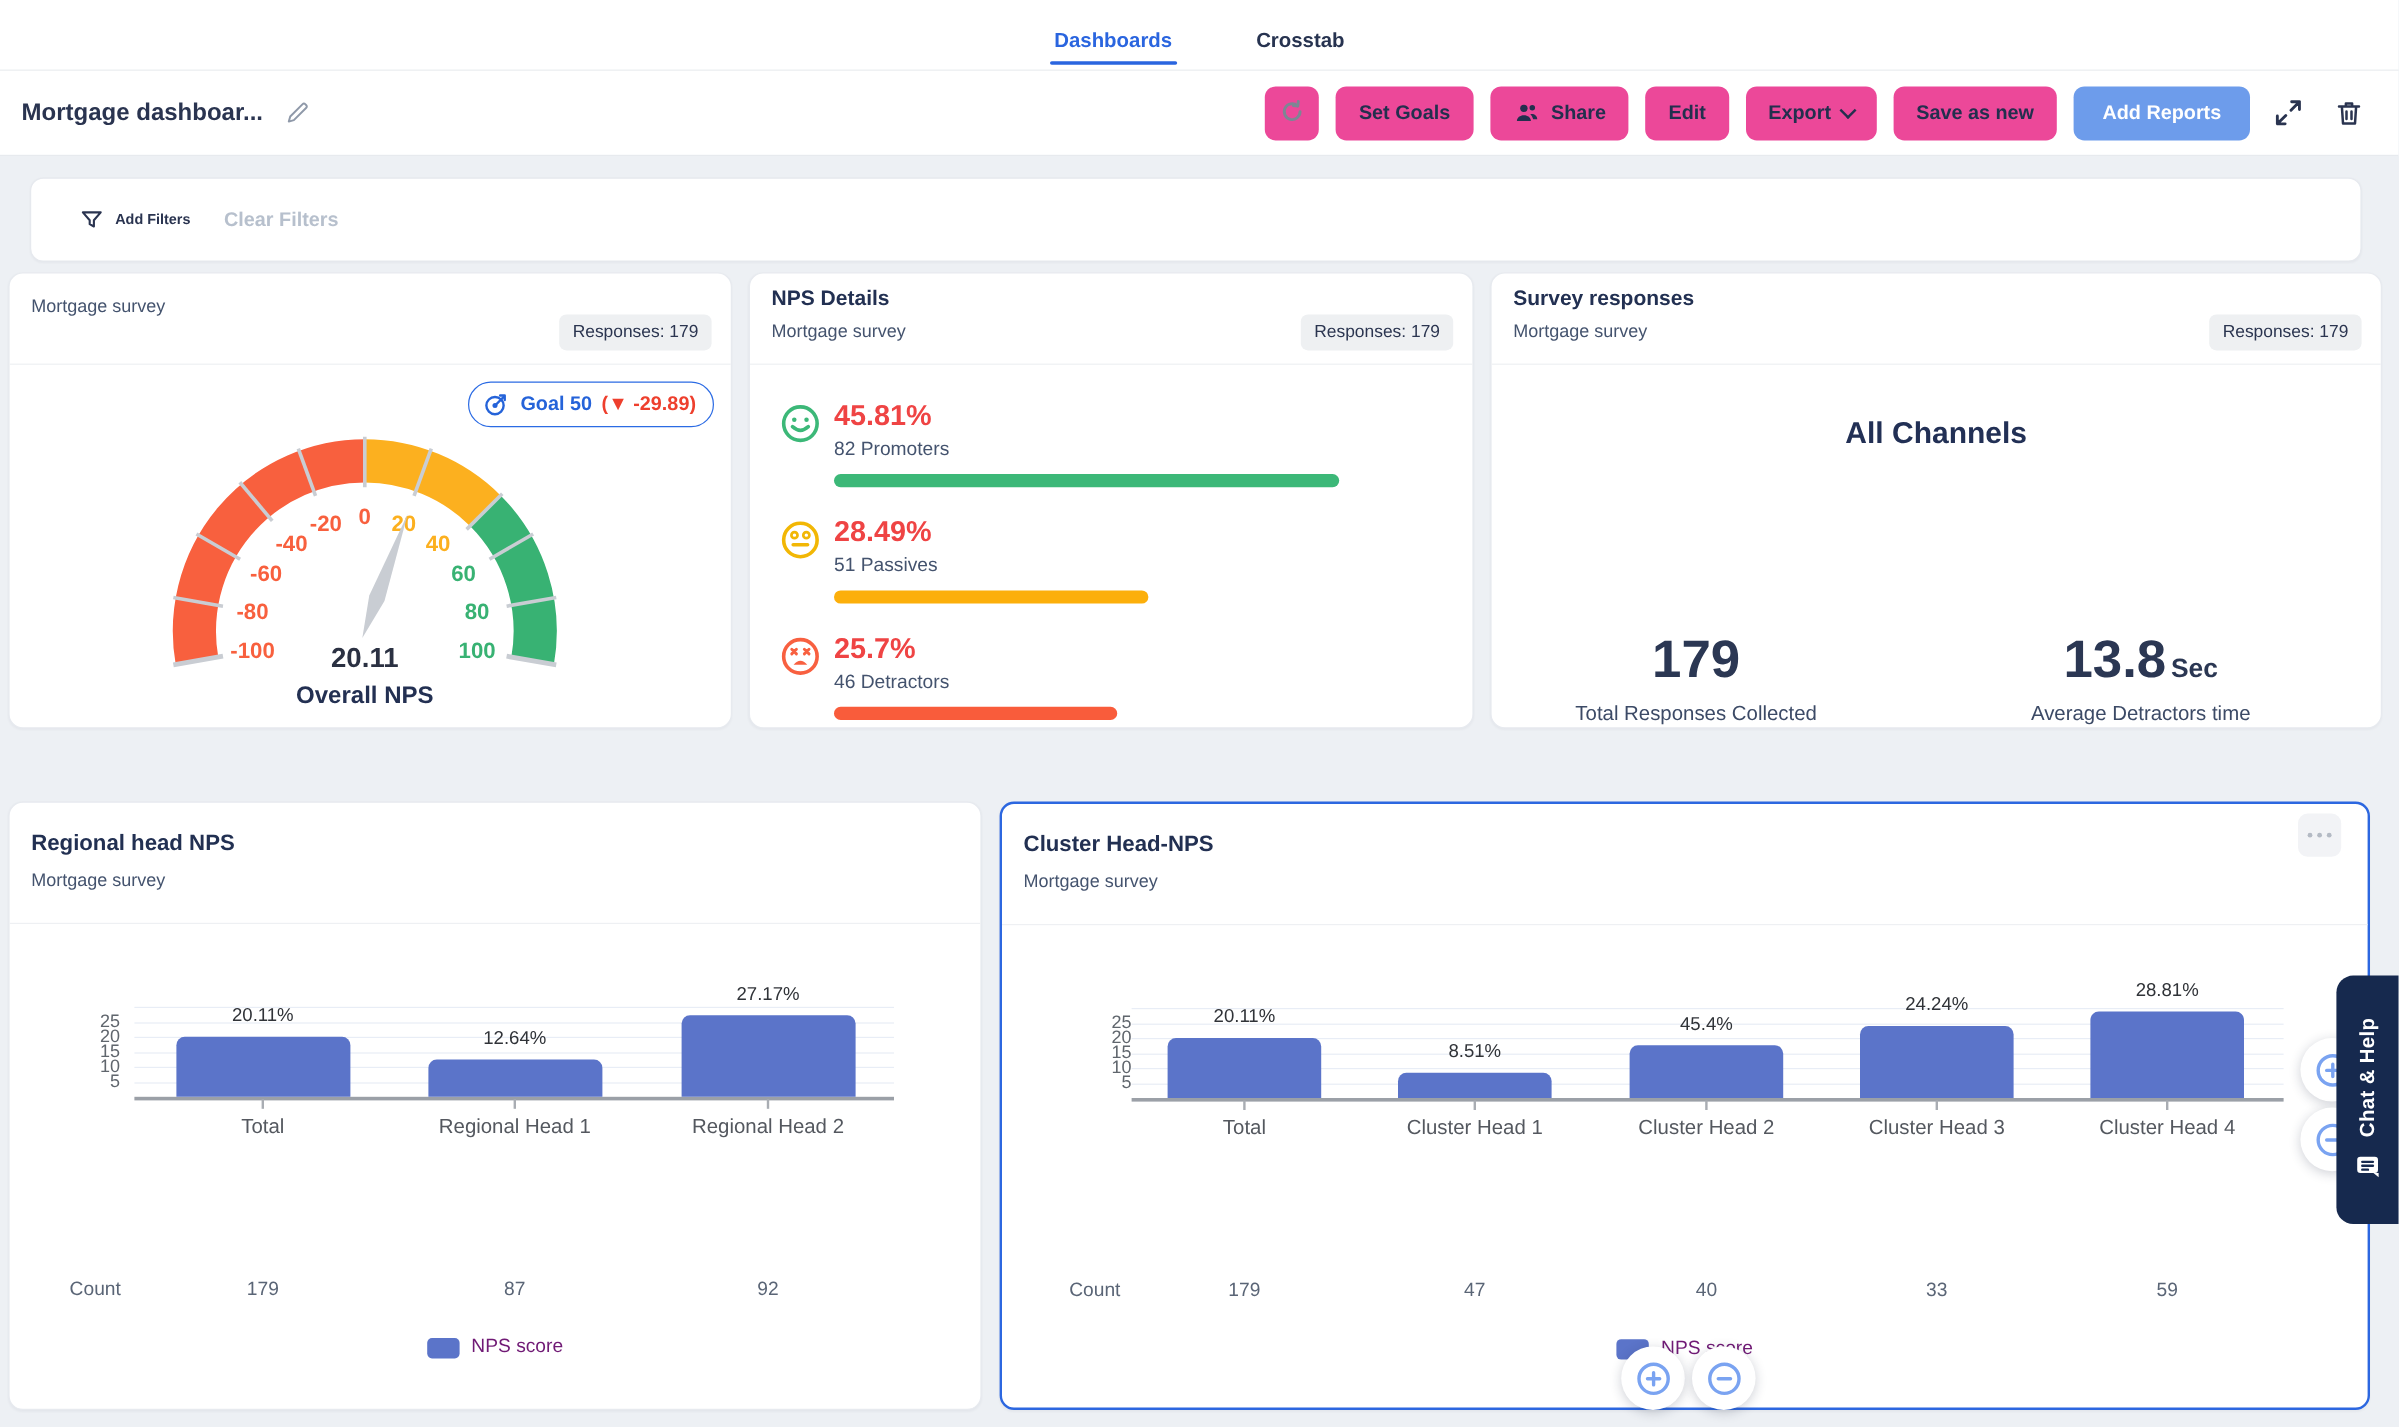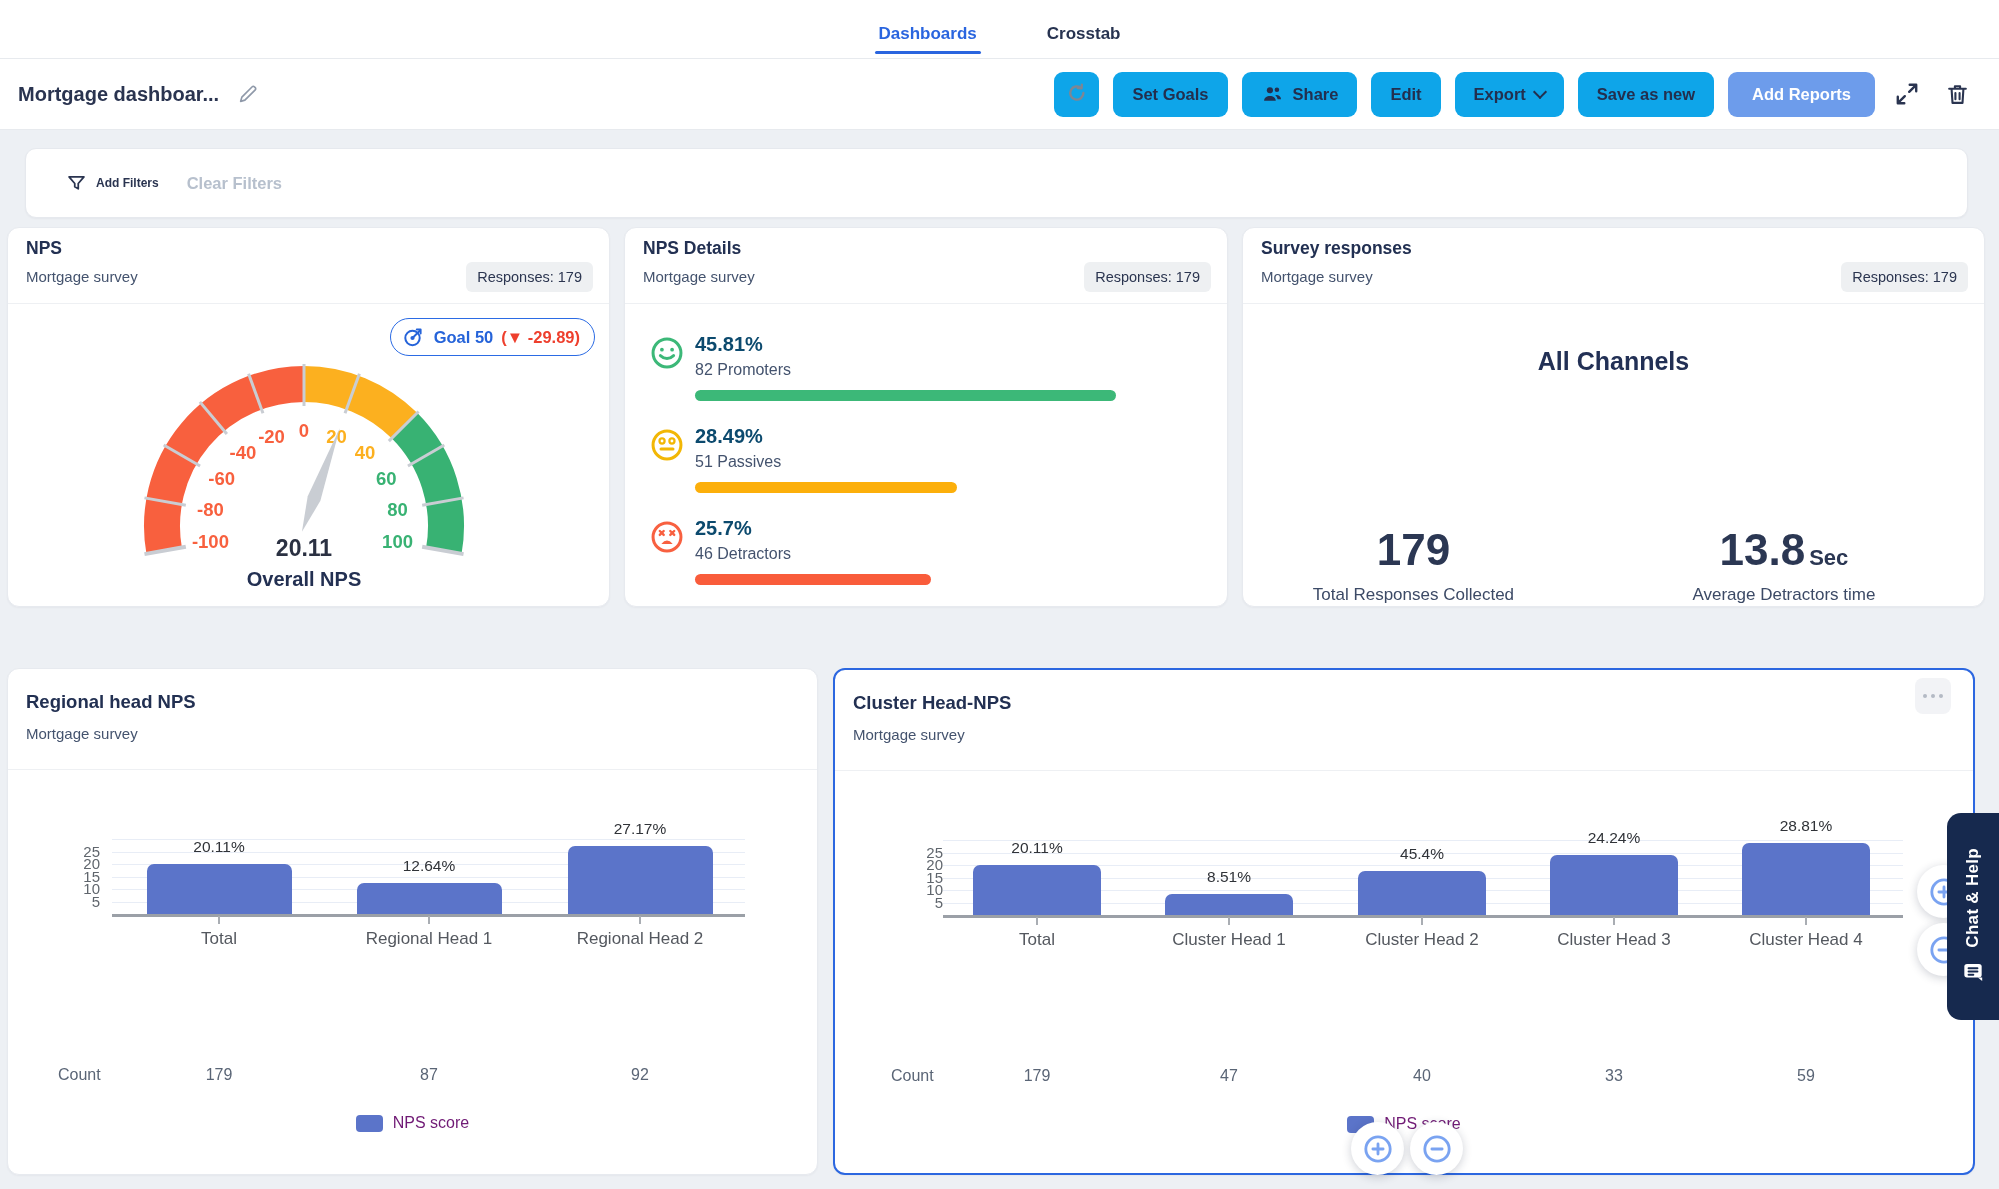--- a/index.html
+++ b/index.html
@@ -10,21 +10,21 @@
   .tabsbar{position:absolute;left:0;top:0;width:100%;height:59px;background:#fff;border-bottom:1px solid #e7eaee;display:flex;justify-content:center;align-items:flex-end;gap:62px;box-sizing:border-box;}
   .tab{font-size:17px;font-weight:600;color:#273350;padding:0 4px 14px;cursor:pointer;position:relative;}
   .tab.active{color:#2a65df;}
   .tab.active::after{content:"";position:absolute;left:0;right:0;bottom:4px;height:3px;border-radius:2px;background:#2a65df;}
 
   
   .toolbar{position:absolute;left:0;top:59px;width:100%;height:71px;background:#fff;border-bottom:1px solid #e7eaee;display:flex;align-items:center;box-sizing:border-box;padding:0 24px 0 18px;}
   .dash-title{font-size:20px;font-weight:600;color:#2a3450;}
   .pencil-btn{margin-left:18px;display:flex;align-items:center;cursor:pointer;}
   .tb-right{margin-left:auto;display:flex;align-items:center;gap:14px;}
-  .tb-btn{height:45px;border-radius:9px;background:#0ea5e9;color:#232f4e;font-size:16.5px;font-weight:600;display:flex;align-items:center;gap:9px;padding:0 19px;cursor:pointer;white-space:nowrap;}
+  .tb-btn{height:45px;border-radius:9px;background:#ec4899;color:#232f4e;font-size:16.5px;font-weight:600;display:flex;align-items:center;gap:9px;padding:0 19px;cursor:pointer;white-space:nowrap;}
   .tb-btn.icon-only{width:45px;padding:0;justify-content:center;}
   .tb-btn.primary{background:#6d9ceb;color:#fff;padding:0 24px;}
   .chev{width:8px;height:8px;border-right:2.4px solid #232f4e;border-bottom:2.4px solid #232f4e;transform:rotate(45deg);margin-top:-5px;}
   .tb-icon-btn{display:flex;align-items:center;justify-content:center;width:36px;height:40px;cursor:pointer;}
 
   
   .filterbar{position:absolute;left:25px;top:148px;width:1943px;height:70px;background:#fff;border:1px solid #e6e9ee;border-radius:11px;box-sizing:border-box;display:flex;align-items:center;padding:0 14px;box-shadow:0 1px 2px rgba(16,24,40,.04);}
   .seg-group{display:flex;height:46px;border:1px solid #d7dce3;border-radius:9px;overflow:hidden;background:#fff;}
   .seg{display:flex;align-items:center;padding:0 18px;font-size:15.5px;font-weight:500;color:#1f2937;border-right:1px solid #dde1e7;cursor:pointer;white-space:nowrap;}
   .seg:last-child{border-right:none;}
@@ -45,21 +45,21 @@
   
   .goal-pill{position:absolute;right:14px;top:15px;display:flex;align-items:center;gap:8px;border:1.6px solid #2b6be4;border-radius:19px;padding:6px 14px 6px 11px;background:#fff;cursor:pointer;z-index:3;}
   .goal-label{font-size:16.5px;font-weight:700;color:#2563d9;}
   .goal-delta{font-size:16.5px;font-weight:700;color:#ee3f2d;}
 
   
   .detail-rows{padding:30px 15px 0 24px;}
   .detail-row{display:flex;margin-bottom:24px;}
   .d-icon{width:36px;flex:0 0 36px;margin-top:2px;}
   .d-col{flex:1;margin-left:10px;}
-  .d-pct{font-size:20px;font-weight:700;color:#0c4a6e;}
+  .d-pct{font-size:24px;font-weight:700;color:#ef4444;}
   .d-label{font-size:16px;color:#44536e;margin-top:5px;}
   .d-track{margin-top:11px;width:521px;}
   .d-bar{height:11px;border-radius:6px;}
 
   
   .channel-title{text-align:center;font-size:25px;font-weight:700;color:#223055;margin-top:44px;}
   .stats-row{position:absolute;left:0;right:0;top:222px;display:flex;}
   .stat{text-align:center;}
   .stat-1{width:46%;}
   .stat-2{width:54%;}
@@ -160,21 +160,20 @@
       <svg width="21" height="21" viewBox="0 0 24 24">
           <path d="M3.5 4.5h17l-6.5 7.5v6l-4-2.2v-3.8L3.5 4.5z" fill="none" stroke="#2a3450" stroke-width="2" stroke-linejoin="round"></path>
         </svg>
       <span>Add Filters</span>
     </div>
     <div class="clear-filters">Clear Filters</div>
   </div>
 
   <div class="card" style="left:7px;top:227px;width:603px;height:380px;">
     <div class="card-head">
-      <div class="card-title">NPS</div>
       <div class="card-sub">Mortgage survey</div>
       <div class="badge">Responses: 179</div>
     </div>
     <div class="divider" style="top:75px;"></div>
     <div class="card-body" style="top:75px;">
       <div class="goal-pill">
         <svg width="24" height="24" viewBox="0 0 24 24">
             <circle cx="10.5" cy="13" r="7.2" fill="none" stroke="#2563d9" stroke-width="2"></circle>
             <circle cx="10.5" cy="13" r="2.1" fill="#2563d9"></circle>
             <path d="M11 12.5l7-7" stroke="#2563d9" stroke-width="2" stroke-linecap="round"></path>

